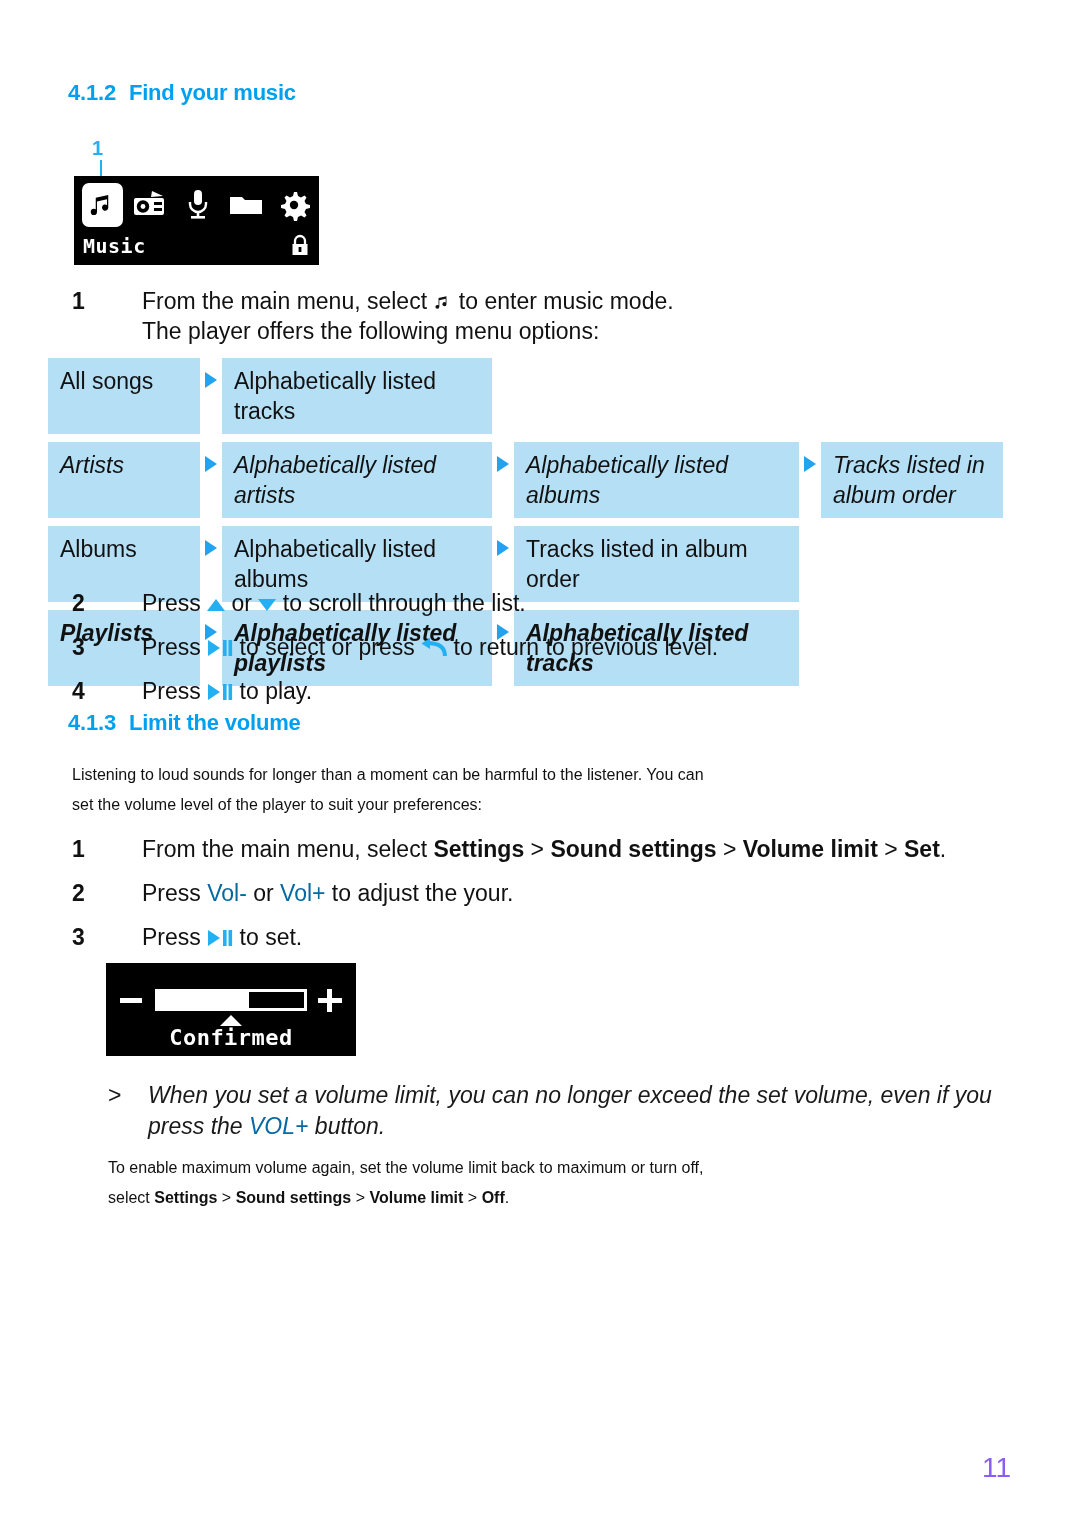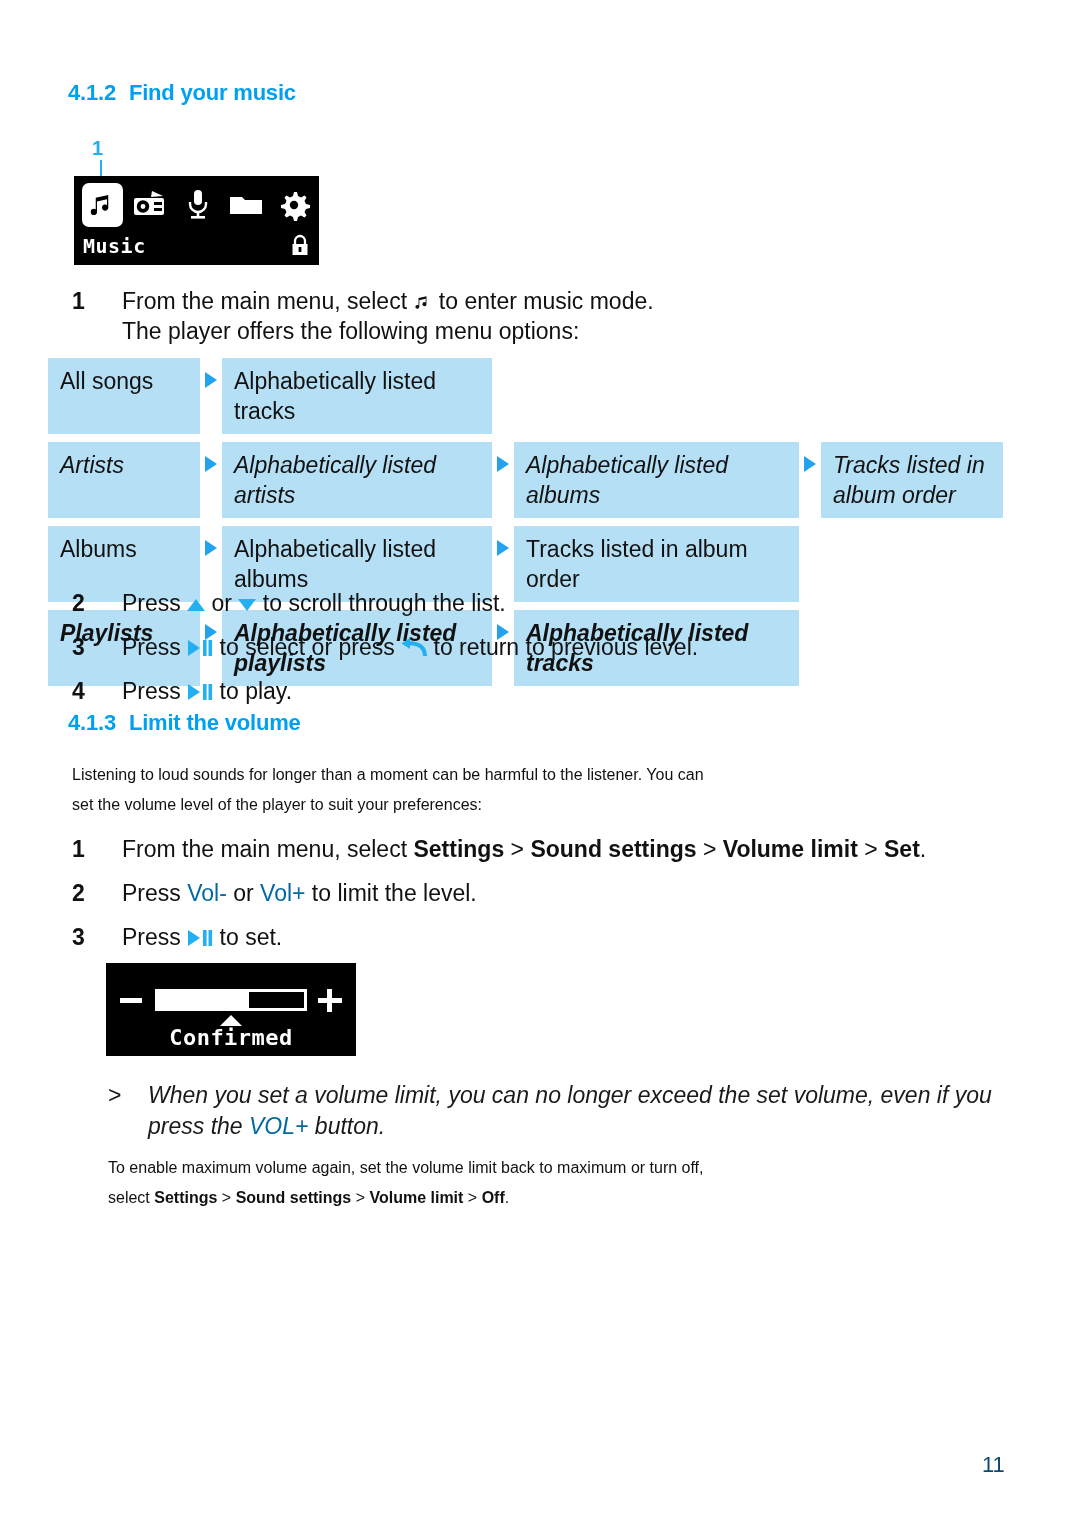--- a/index.html
+++ b/index.html
@@ -91,21 +91,21 @@
   .step .n {
     position: absolute;
     left: 0;
     top: 0;
     font-weight: bold;
     width: 22px;
     text-align: left;
   }
   .step .txt {
     display: block;
-    margin-left: 50px;
+    margin-left: 70px;
   }
   .b { font-weight: bold; }
   .blue { color: #0369a1; }
 
   
   .gl {
     display: inline-block;
     vertical-align: -2px;
   }
   .gl-music {
@@ -207,22 +207,22 @@
   }
   .note .gtsym {
     position: absolute;
     left: 0; top: 0;
     font-style: normal;
   }
   .note .ntxt { display: block; margin-left: 40px; }
 
   .pagenum {
     position: absolute;
-    font-size: 22px;
-    color: #0c4a6e;
+    font-size: 28px;
+    color: #8b5cf6;
   }
 </style>
 </head>
 <body>
 
 <div class="page">
 
   <div class="heading" style="left:68px; top:80px;">
     <span class="num">4.1.2</span><span>Find your music</span>
   </div>
@@ -422,21 +422,21 @@
     </span>
   </div>
 
   <div class="step" style="left:72px; top:878px; width:900px;">
     <span class="n">2</span>
     <span class="txt">
       <span>Press</span>
       <span class="blue">Vol-</span>
       <span>or</span>
       <span class="blue">Vol+</span>
-      <span>to limit the level.</span>
+      <span>to adjust the your.</span>
     </span>
   </div>
 
   <div class="step" style="left:72px; top:922px; width:900px;">
     <span class="n">3</span>
     <span class="txt">
       <span>Press</span>
       <span class="gl gl-playpause">
         <svg width="26" height="18" viewBox="0 0 26 18" aria-hidden="true">
           <path d="M1 1 L13 9 L1 17 Z" fill="#22b0f2"></path>

